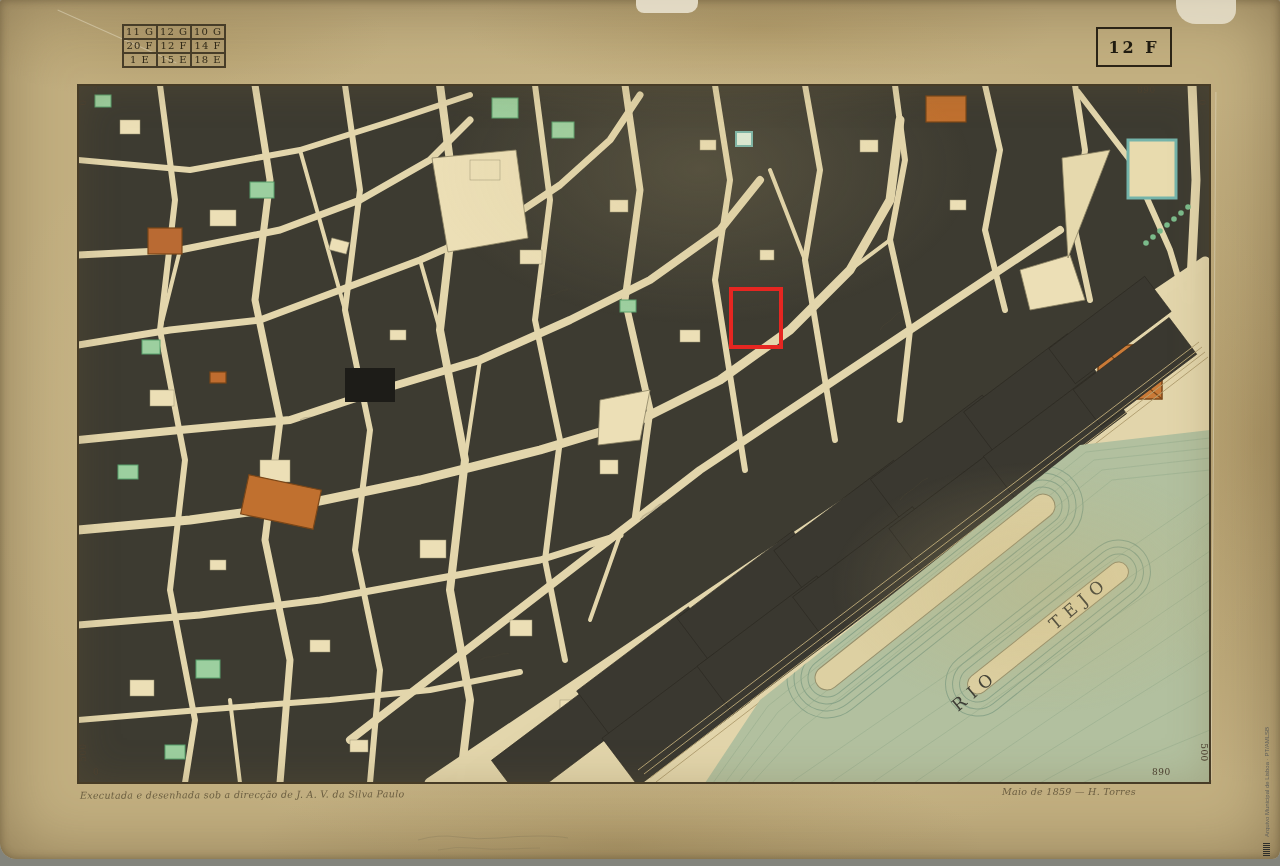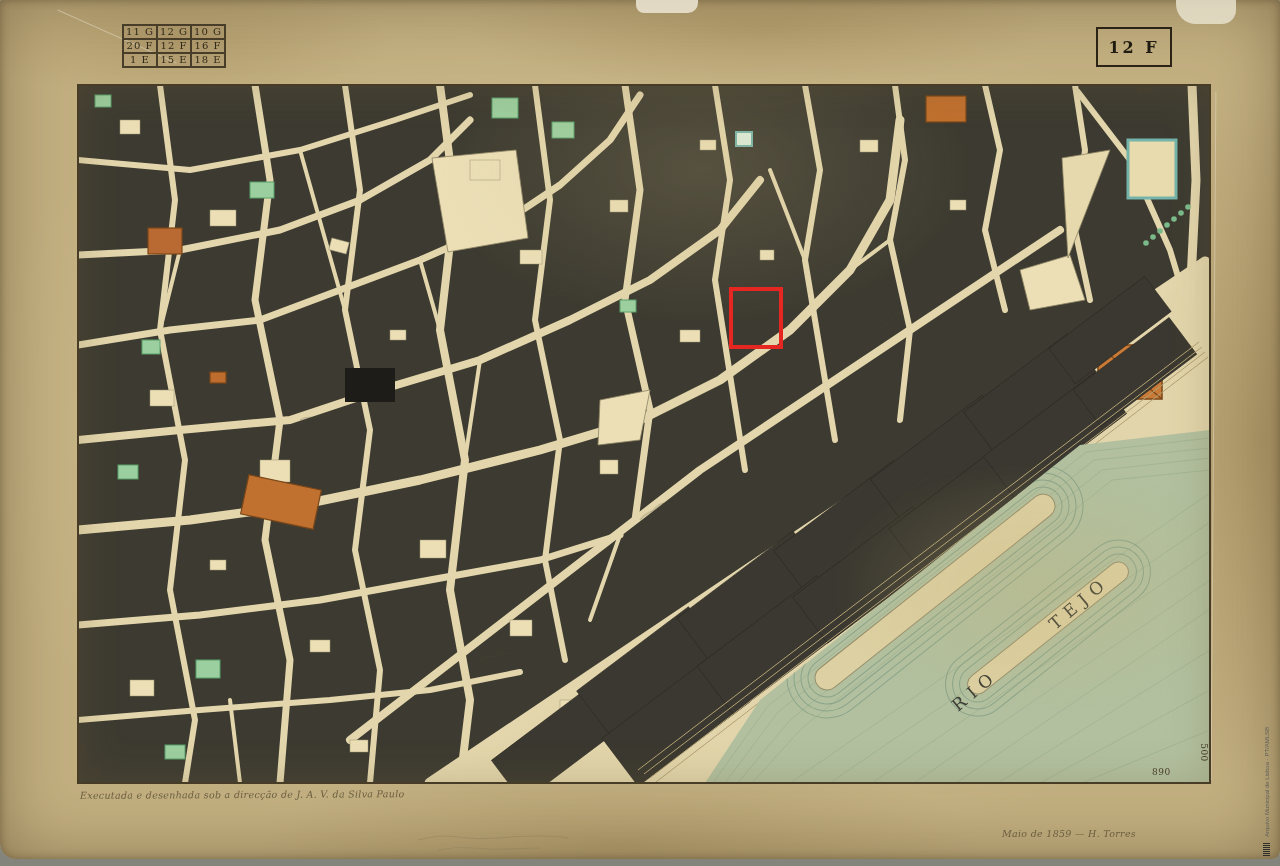--- a/index.html
+++ b/index.html
@@ -39,21 +39,21 @@
   .index-grid span{border:1px solid #473d28;font-size:10px;font-weight:normal;color:#2f2817;
     display:flex;align-items:center;justify-content:center;letter-spacing:1px;line-height:1;}
   .sheet-box{position:absolute;left:1096px;top:27px;width:72px;height:36px;border:2px solid #2b2416;
     display:flex;align-items:center;justify-content:center;font-size:16px;font-weight:600;
     color:#201b10;letter-spacing:3px;}
   .corner-num{position:absolute;font-size:9px;color:#4c4130;letter-spacing:.5px;line-height:1;}
   .vrot-l{transform:rotate(-90deg);transform-origin:center;}
   .vrot-r{transform:rotate(90deg);transform-origin:center;}
   .credit{position:absolute;font-style:italic;font-size:9.5px;color:#6b5e40;letter-spacing:.3px;white-space:nowrap;}
   .credit.left{left:80px;top:789px;transform:rotate(-.3deg);}
-  .credit.right{left:1002px;top:828px;}
+  .credit.right{left:1002px;top:786px;}
   .pencil{position:absolute;left:408px;top:828px;opacity:.5;}
   
   .watermark{position:absolute;left:1263px;top:856px;transform:rotate(-90deg);transform-origin:0 0;
     font-family:"Liberation Sans","DejaVu Sans",sans-serif;font-size:6px;color:#60605a;
     white-space:nowrap;display:flex;align-items:center;gap:5px;}
   .barcode{display:inline-block;width:14px;height:7px;
     background:repeating-linear-gradient(90deg,#2e2e2a 0 1px,transparent 1px 2px);}
   
   .highlight{position:absolute;left:729px;top:287px;width:54px;height:62px;
     border:4px solid #e62621;box-sizing:border-box;}
@@ -261,21 +261,21 @@
 
   <div class="map-age"></div>
   <div class="frame"></div>
 
   <div class="index-grid">
     <span>11 G</span>
     <span>12 G</span>
     <span>10 G</span>
     <span>20 F</span>
     <span>12 F</span>
-    <span>16 F</span>
+    <span>14 F</span>
     <span>1 E</span>
     <span>15 E</span>
     <span>18 E</span>
   </div>
 
   <div class="sheet-box">12 F</div>
 
   <span class="corner-num" style="left:92px;top:86px;">0</span>
   <span class="corner-num vrot-l" style="left:80px;top:98px;">0</span>
   <span class="corner-num" style="left:1137px;top:86px;">890</span>

